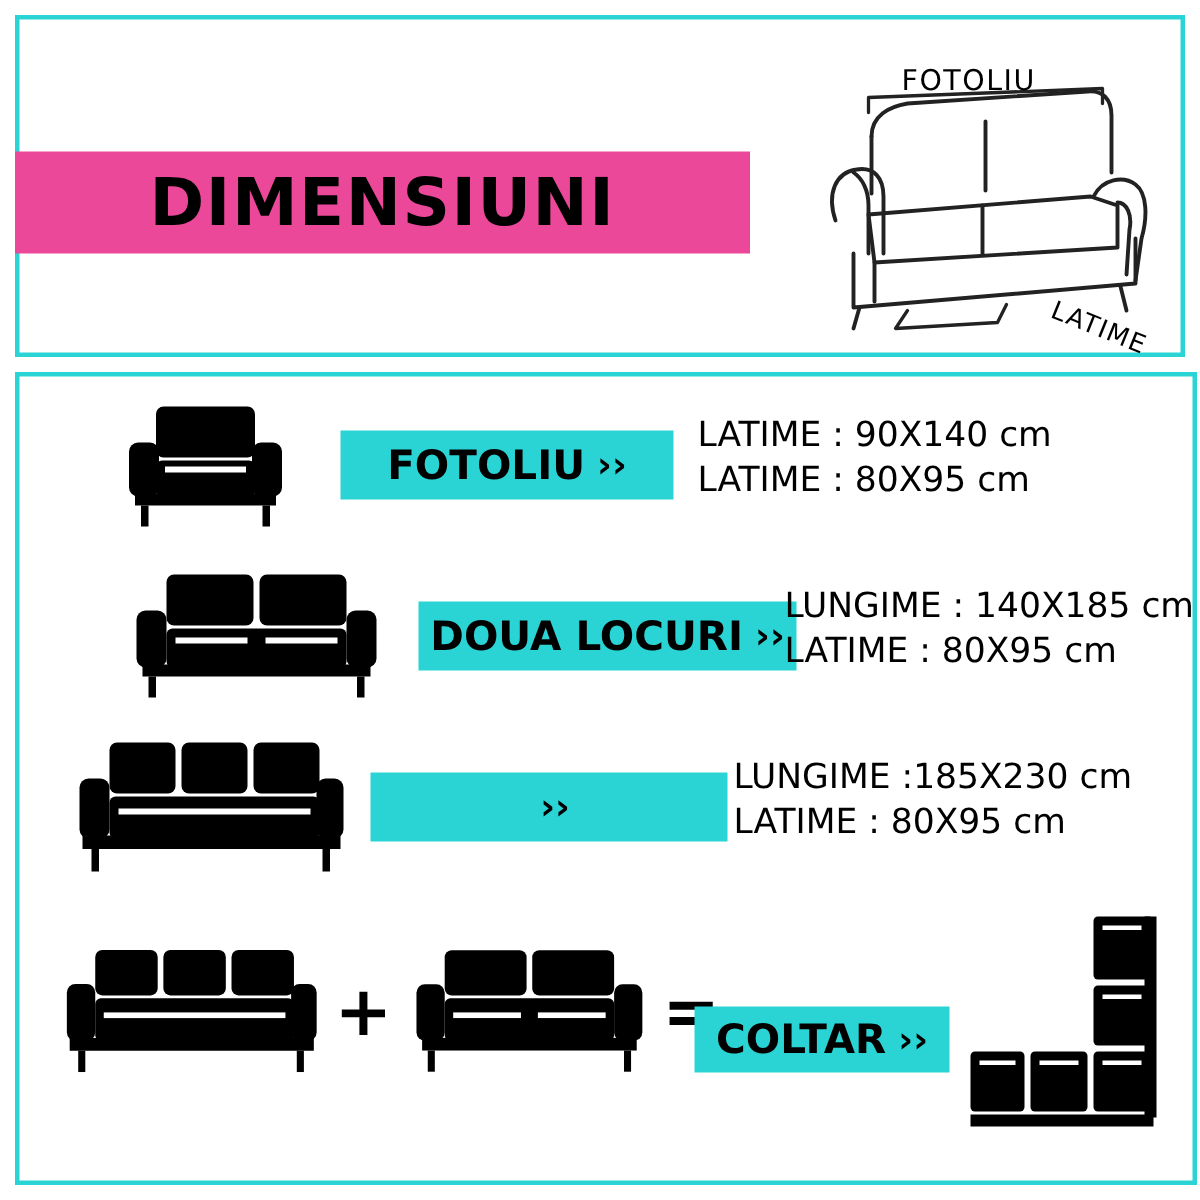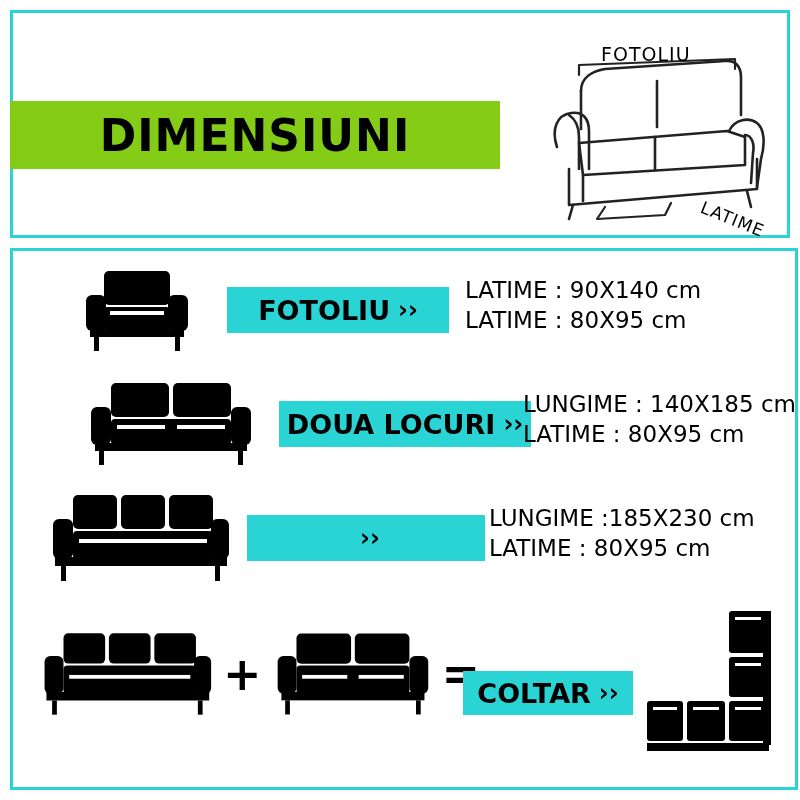--- a/index.html
+++ b/index.html
@@ -29,21 +29,21 @@
     height: 228px;
     border: 3px solid #2ad4d4;
     background: #ffffff;
   }
   .title-band {
     position: absolute;
     left: -3px;
     top: 88px;
     width: 490px;
     height: 68px;
-    background: #84cc16;
+    background: #ec4899;
     display: flex;
     align-items: center;
     justify-content: center;
   }
   .title-band .title-text {
     font-size: 44px;
     font-weight: bold;
     letter-spacing: 1px;
     color: #000000;
     font-family: "DejaVu Sans", sans-serif;

